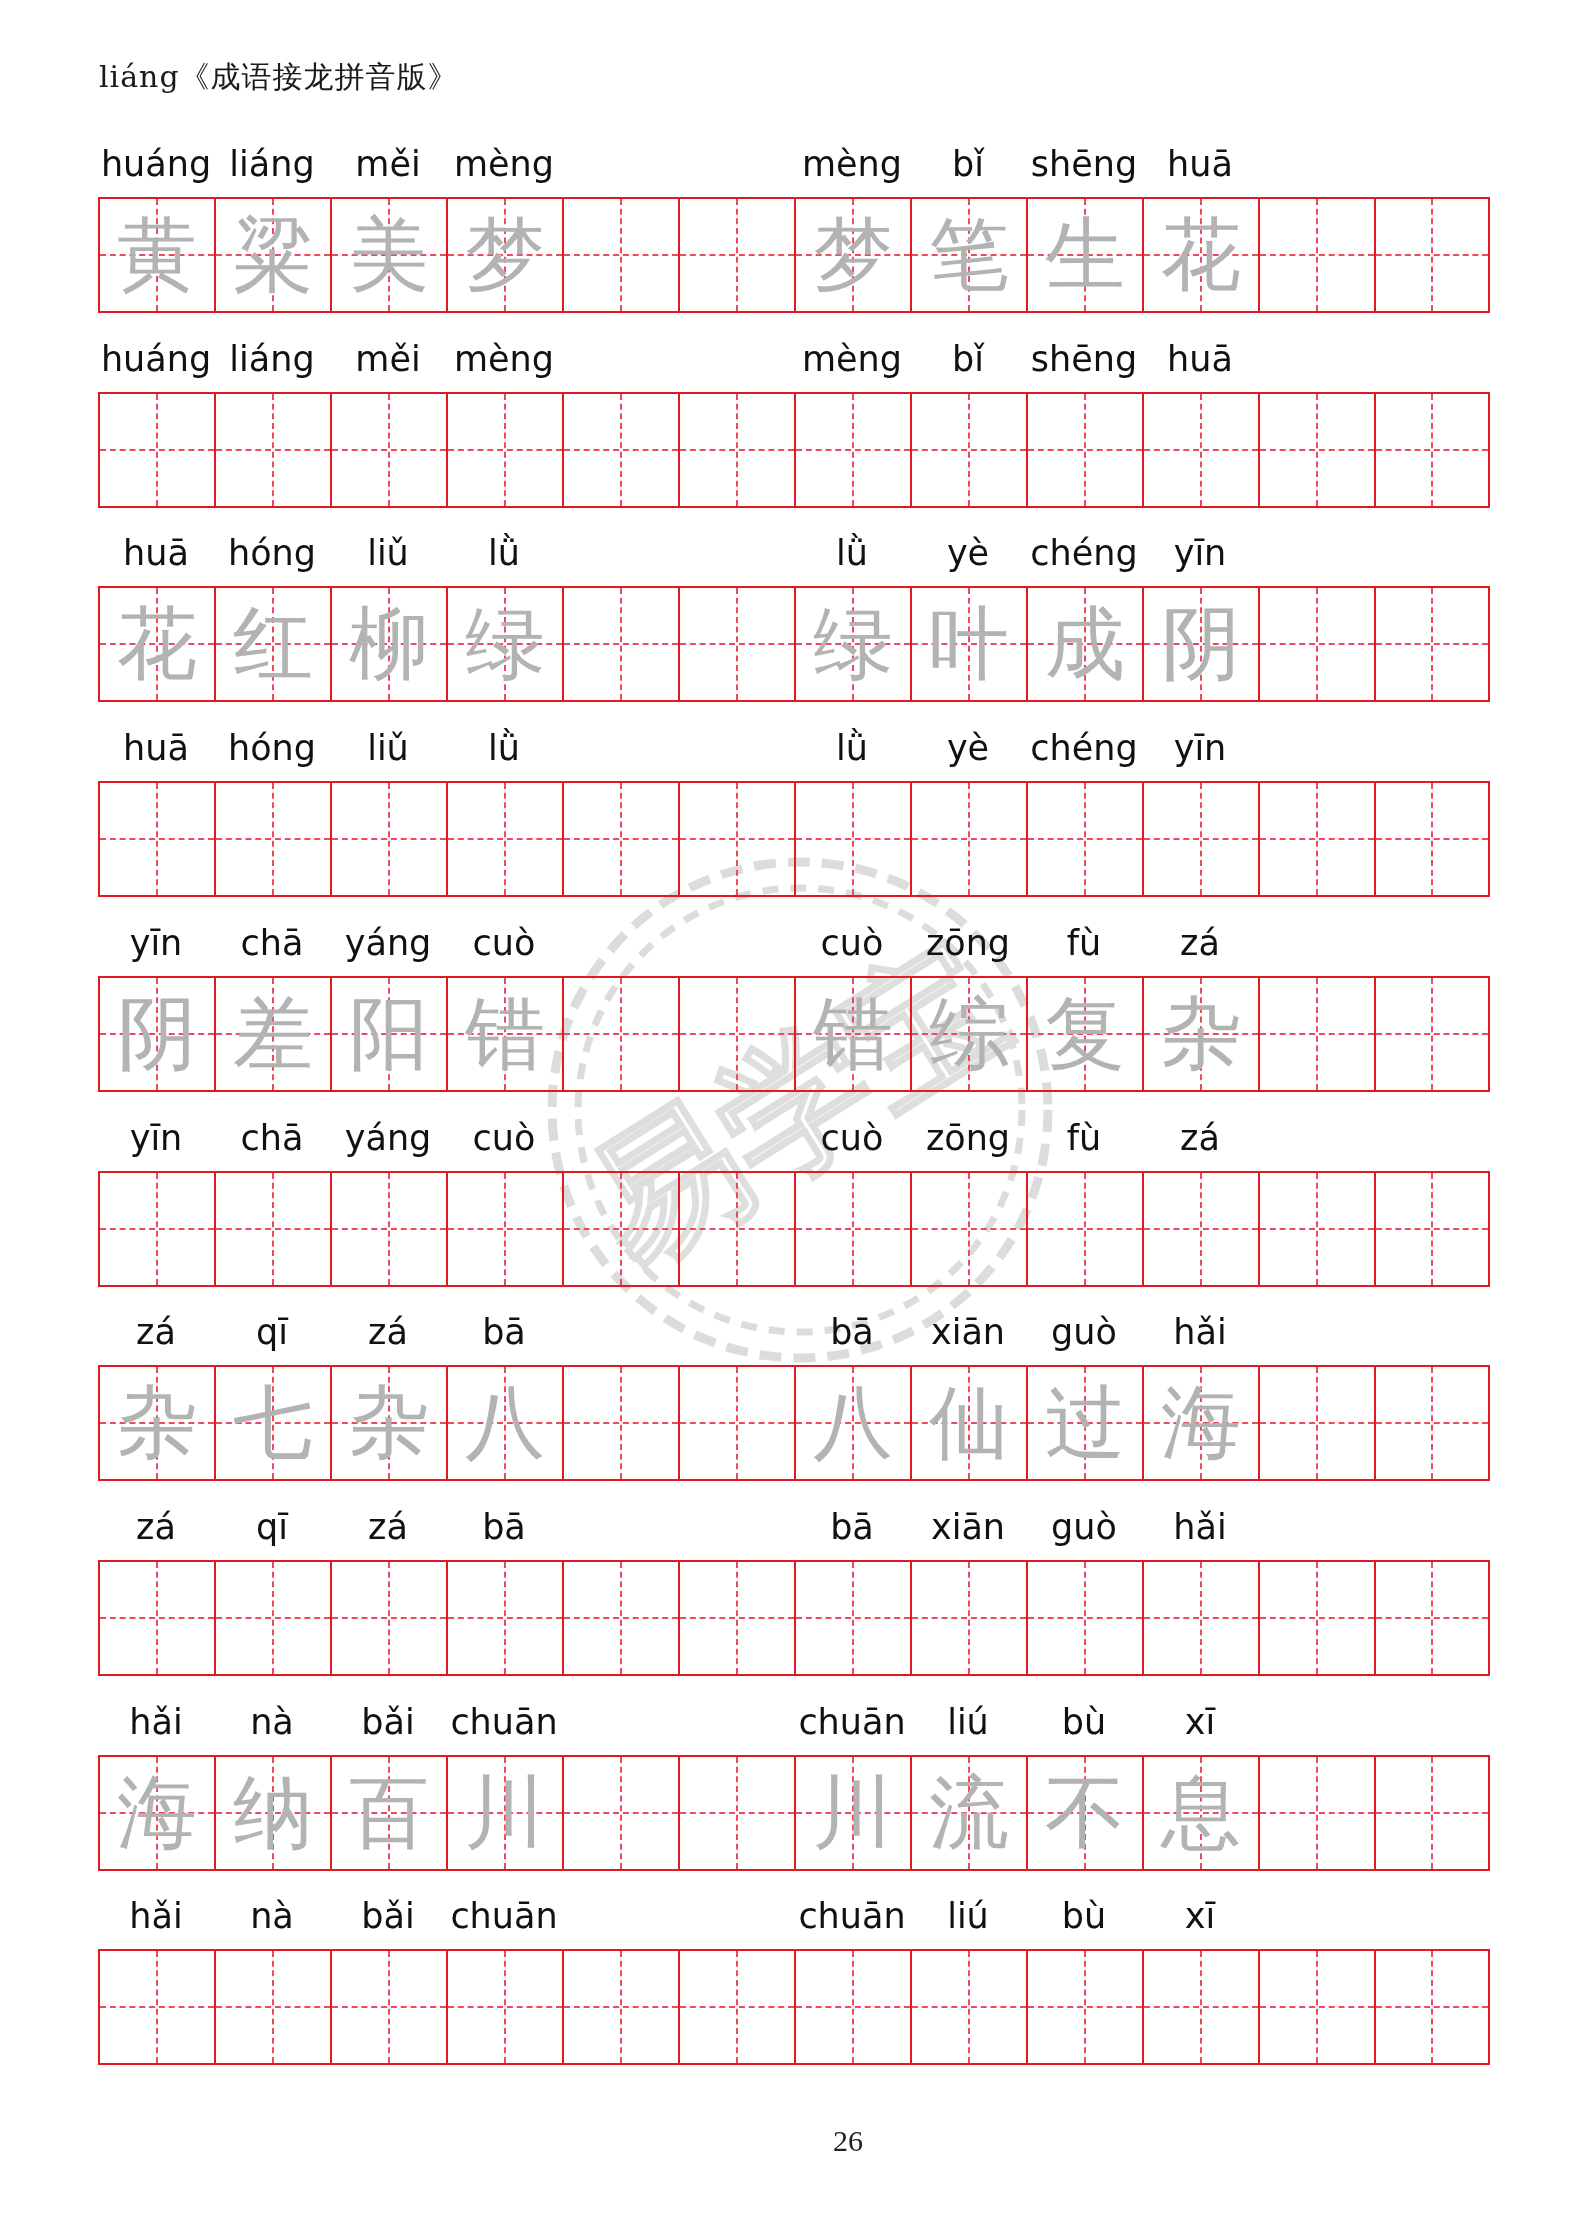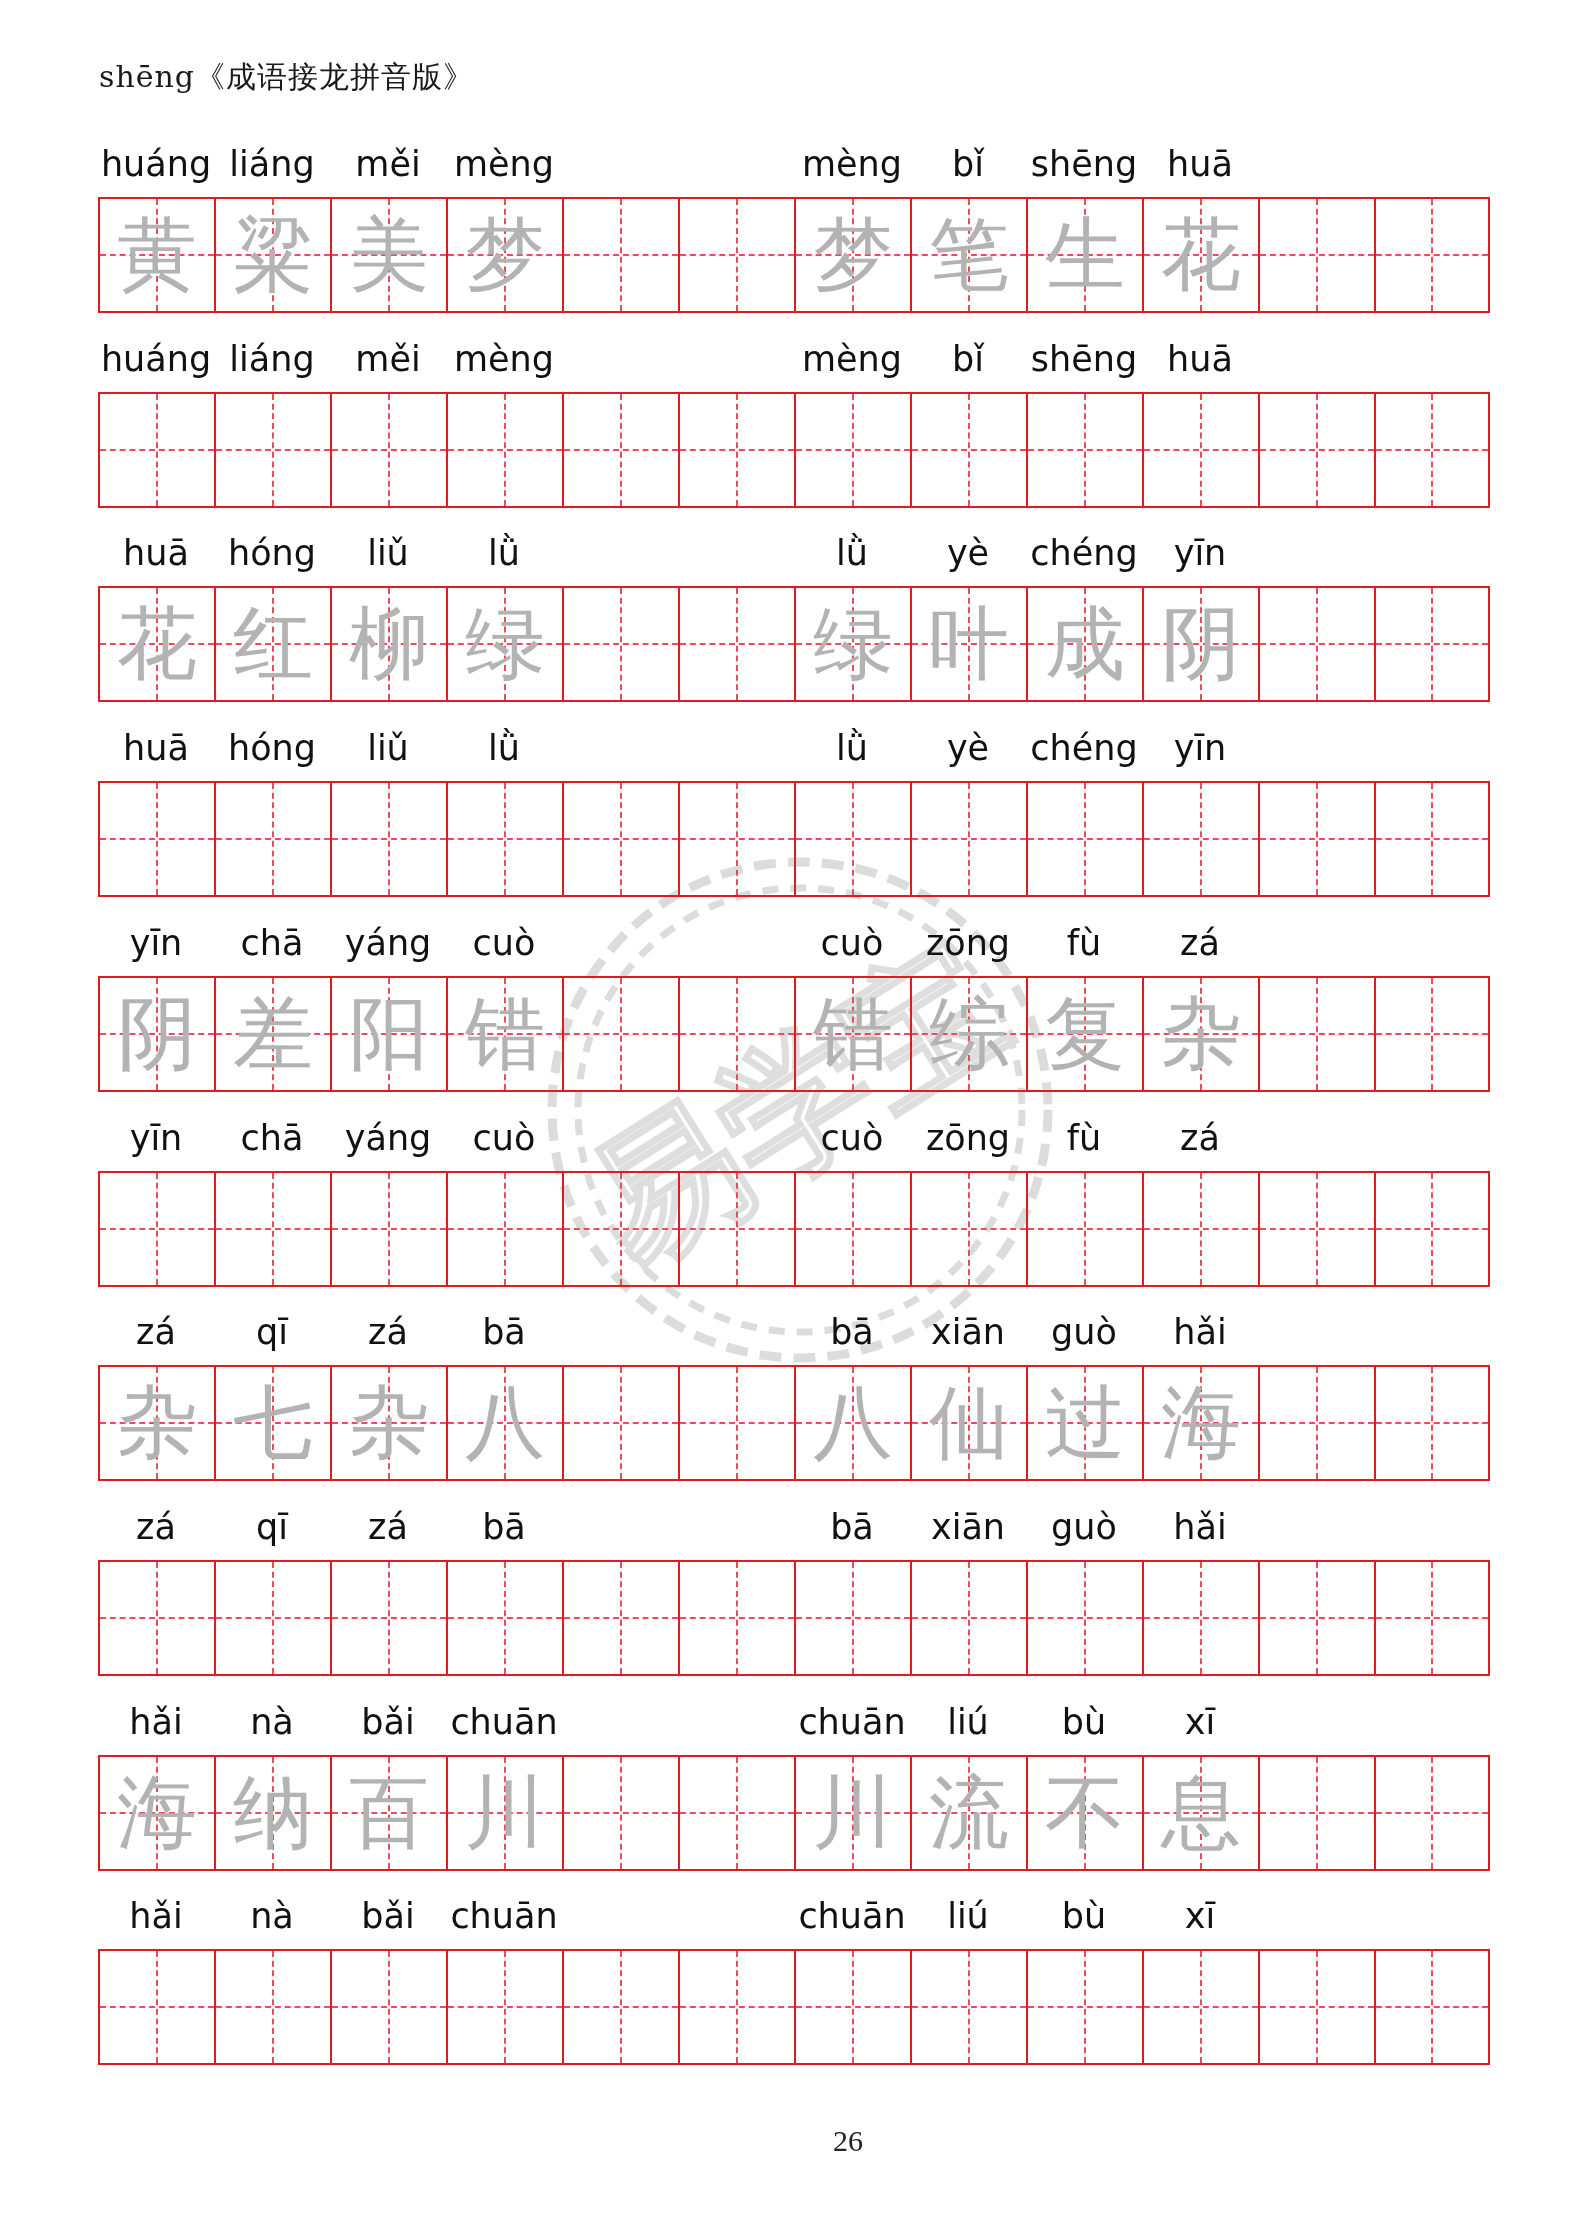--- a/index.html
+++ b/index.html
@@ -118,21 +118,21 @@
       text-align: center;
       font-family: "Liberation Serif", serif;
       font-size: 30px;
       color: #222222;
       margin-left: 45px;
     }
   </style>
 </head>
 <body>
 
-<div class="page-header">shēng《成语接龙拼音版》</div>
+<div class="page-header">liáng《成语接龙拼音版》</div>
 
 <svg class="watermark" viewBox="0 0 510 510">
   <circle cx="255" cy="255" r="248" fill="none" stroke="#dcdcdc" stroke-width="9" stroke-dasharray="22 12"></circle>
   <circle cx="255" cy="255" r="222" fill="none" stroke="#dcdcdc" stroke-width="7" stroke-dasharray="16 12"></circle>
   <text x="255" y="300" text-anchor="middle" font-family="DejaVu Sans, sans-serif" font-size="150" fill="none" stroke="#dedede" stroke-width="7" transform="rotate(-32 255 255)">易学宝</text>
 </svg>
 
 <div id="practice-area">
     <div class="practice-block" style="top: 135px; height: 180px;">
       <div class="pinyin-row" style="top: 4px;">

